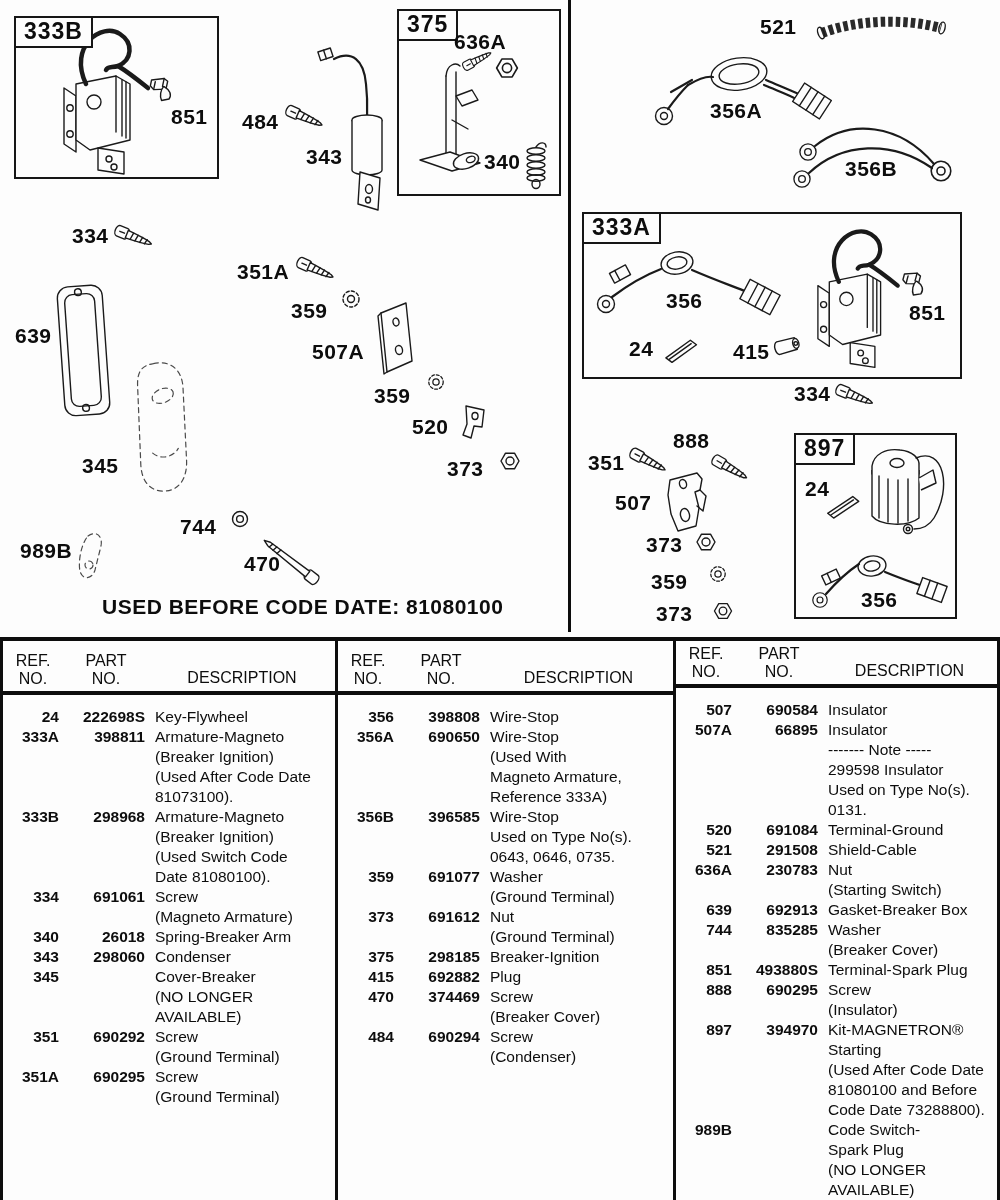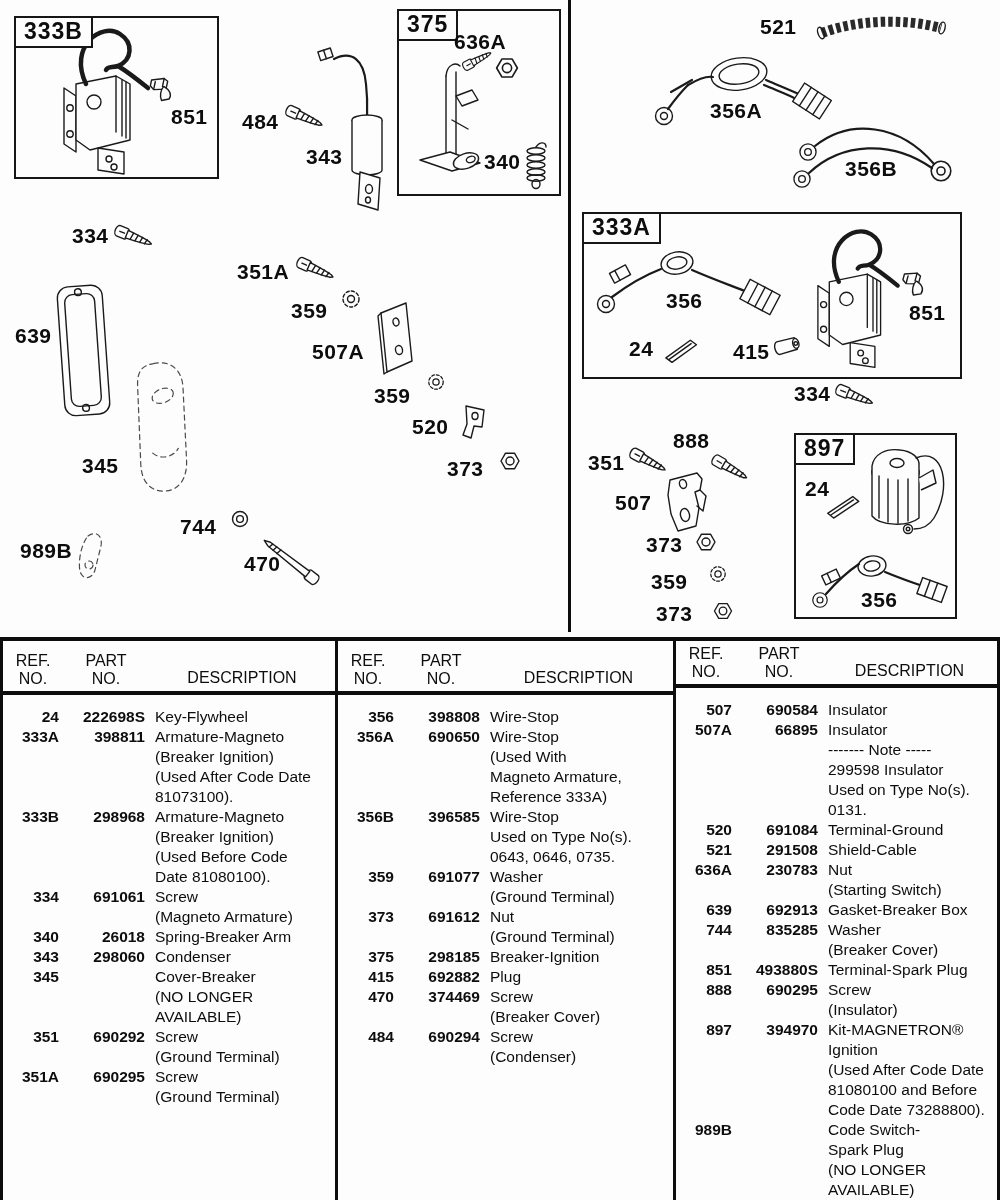--- a/index.html
+++ b/index.html
@@ -359,20 +359,21 @@
     <span class="callout" style="left:20px;top:540px;">989B</span>
     <span class="callout" style="left:673px;top:430px;">888</span>
     <span class="callout" style="left:588px;top:452px;">351</span>
     <span class="callout" style="left:615px;top:492px;">507</span>
     <span class="callout" style="left:646px;top:534px;">373</span>
     <span class="callout" style="left:651px;top:571px;">359</span>
     <span class="callout" style="left:656px;top:603px;">373</span>
     <span class="callout" style="left:805px;top:478px;">24</span>
     <span class="callout" style="left:861px;top:589px;">356</span>
 
+    <div class="note" style="left:102px;top:595px;">USED BEFORE CODE DATE: 81080100</div>
   </div>
 
   <div class="ptable">
     <div class="tcol" style="width:335px;">
       <div class="thead">
         <div class="hstack h-ref">
           <div>REF.</div>
           <div>NO.</div>
         </div>
         <div class="hstack h-part">
@@ -398,21 +399,21 @@
               <div><span>(Used After Code Date</span></div>
               <div><span>81073100).</span></div>
             </div>
           </div>
           <div class="trow">
             <span class="ref">333B</span>
             <span class="part">298968</span>
             <div class="desc">
               <div><span>Armature-Magneto</span></div>
               <div><span>(Breaker Ignition)</span></div>
-              <div><span>(Used Before Code</span></div>
+              <div><span>(Used Switch Code</span></div>
               <div><span>Date 81080100).</span></div>
             </div>
           </div>
           <div class="trow">
             <span class="ref">334</span>
             <span class="part">691061</span>
             <div class="desc">
               <div><span>Screw</span></div>
               <div><span>(Magneto Armature)</span></div>
             </div>
@@ -626,21 +627,21 @@
             <div class="desc">
               <div><span>Screw</span></div>
               <div><span>(Insulator)</span></div>
             </div>
           </div>
           <div class="trow">
             <span class="ref">897</span>
             <span class="part">394970</span>
             <div class="desc">
               <div><span>Kit-MAGNETRON®</span></div>
-              <div><span>Ignition</span></div>
+              <div><span>Starting</span></div>
               <div><span>(Used After Code Date</span></div>
               <div><span>81080100 and Before</span></div>
               <div><span>Code Date 73288800).</span></div>
             </div>
           </div>
           <div class="trow">
             <span class="ref">989B</span>
             <span class="part"></span>
             <div class="desc">
               <div><span>Code Switch-</span></div>

